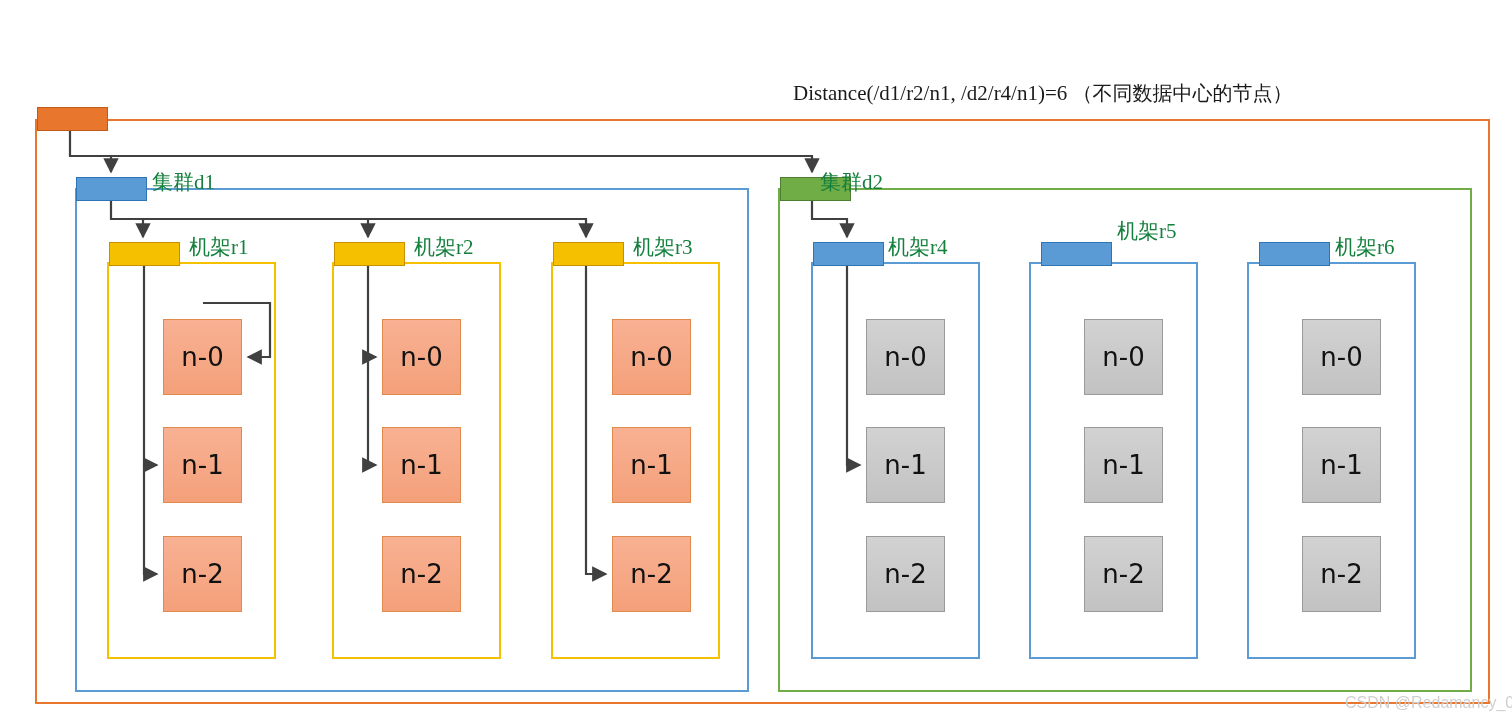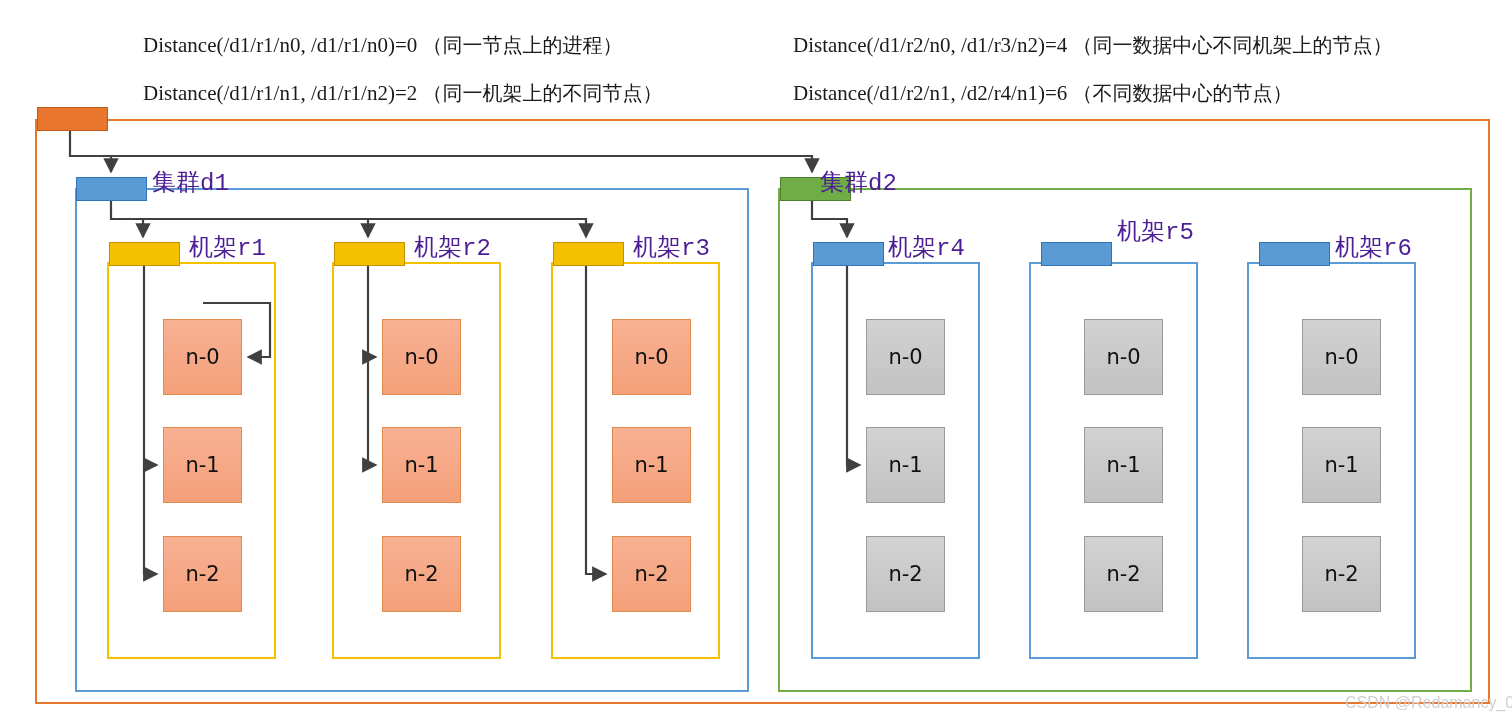--- a/index.html
+++ b/index.html
@@ -31,30 +31,30 @@
   .tab{position:absolute;box-sizing:border-box;}
   .tab-root {background:#E8762C;border:1px solid #C05A17;}
   .tab-d1   {background:#5B9BD5;border:1px solid #2E75B6;}
   .tab-d2   {background:#70AD47;border:1px solid #4E7E30;}
   .tab-rack-y{background:#F5C000;border:1px solid #C59100;}
   .tab-rack-b{background:#5B9BD5;border:1px solid #2E75B6;}
 
   
   .tab-label{
     position:absolute;white-space:nowrap;
-    font-family:Liberation Mono, monospace;
-    font-size:24px;color:#4c1d95;line-height:1;
+    font-family:Liberation Serif, serif;
+    font-size:21px;color:#15803d;line-height:1;
   }
 
   
   .node{
     position:absolute;box-sizing:border-box;
     display:flex;align-items:center;justify-content:center;
     font-family:"DejaVu Sans","Liberation Sans",sans-serif;
-    font-size:21px;color:#111;
+    font-size:26px;color:#111;
   }
   .node-orange{
     background:linear-gradient(180deg,#F8B193 0%,#F4A07A 100%);
     border:1px solid #E08A4E;
   }
   .node-gray{
     background:linear-gradient(180deg,#D2D2D2 0%,#C2C2C2 100%);
     border:1px solid #9A9A9A;
   }
 
@@ -71,32 +71,20 @@
   .wm-bot{
     font-family:"Liberation Sans","DejaVu Sans",sans-serif;
     font-size:16px;color:#cfcfcf;
   }
 </style>
 </head>
 <body>
 
 <div id="stage">
 
-  <div class="formula" style="left:143px;top:32px;">
-    <span>Distance(/d1/r1/n0, /d1/r1/n0)=0</span>
-    <span class="zh">（同一节点上的进程）</span>
-  </div>
-  <div class="formula" style="left:143px;top:80px;">
-    <span>Distance(/d1/r1/n1, /d1/r1/n2)=2</span>
-    <span class="zh">（同一机架上的不同节点）</span>
-  </div>
-  <div class="formula" style="left:793px;top:32px;">
-    <span>Distance(/d1/r2/n0, /d1/r3/n2)=4</span>
-    <span class="zh">（同一数据中心不同机架上的节点）</span>
-  </div>
   <div class="formula" style="left:793px;top:80px;text-align:center;">
     <span>Distance(/d1/r2/n1, /d2/r4/n1)=6</span>
     <span class="zh">（不同数据中心的节点）</span>
   </div>
 
   <div class="box box-root" style="left:35px;top:119px;width:1455px;height:585px;"></div>
   <div class="tab tab-root" style="left:37px;top:107px;width:71px;height:24px;"></div>
 
   <div class="box box-d1" style="left:75px;top:188px;width:674px;height:504px;"></div>
   <div class="tab tab-d1" style="left:76px;top:177px;width:71px;height:24px;"></div>

